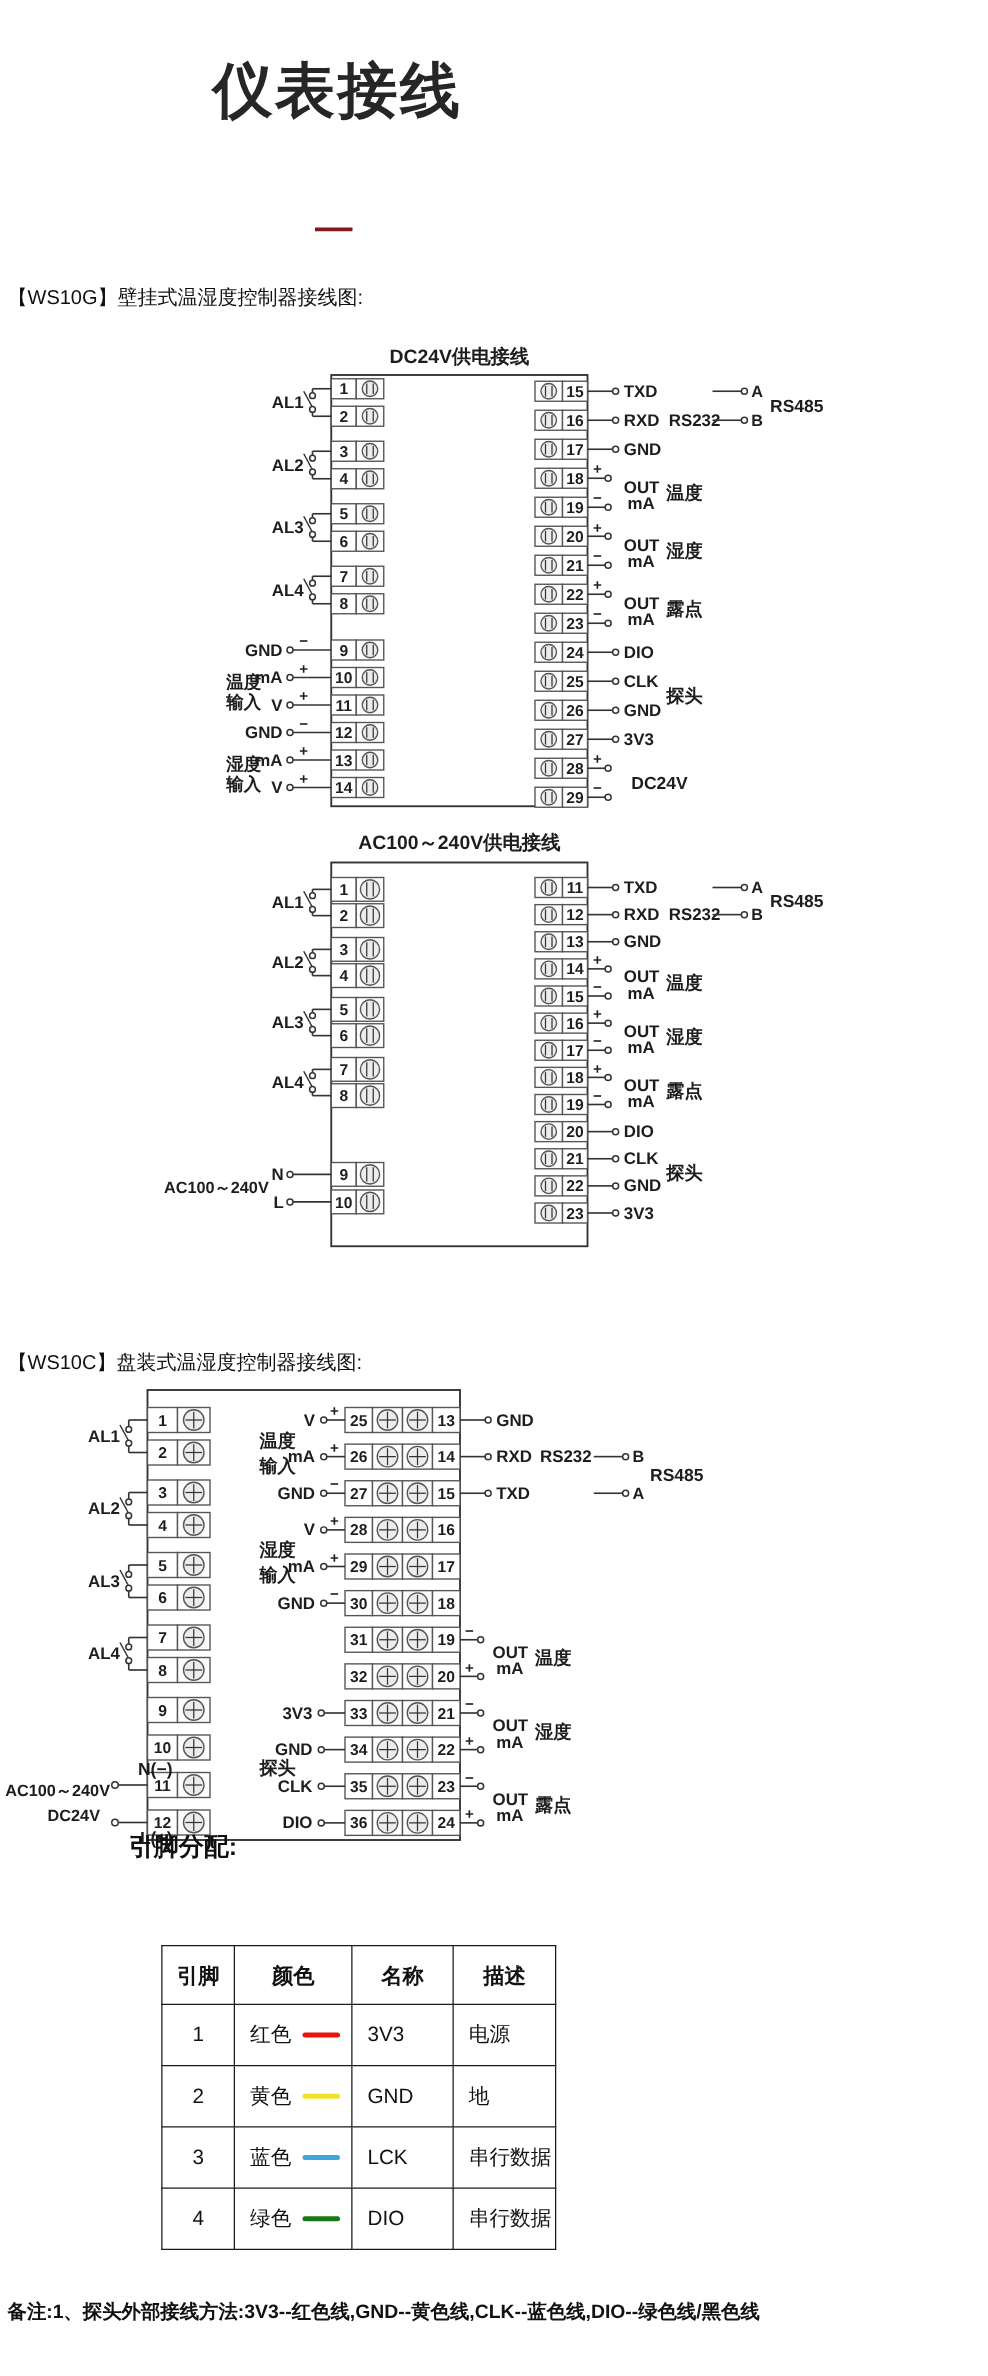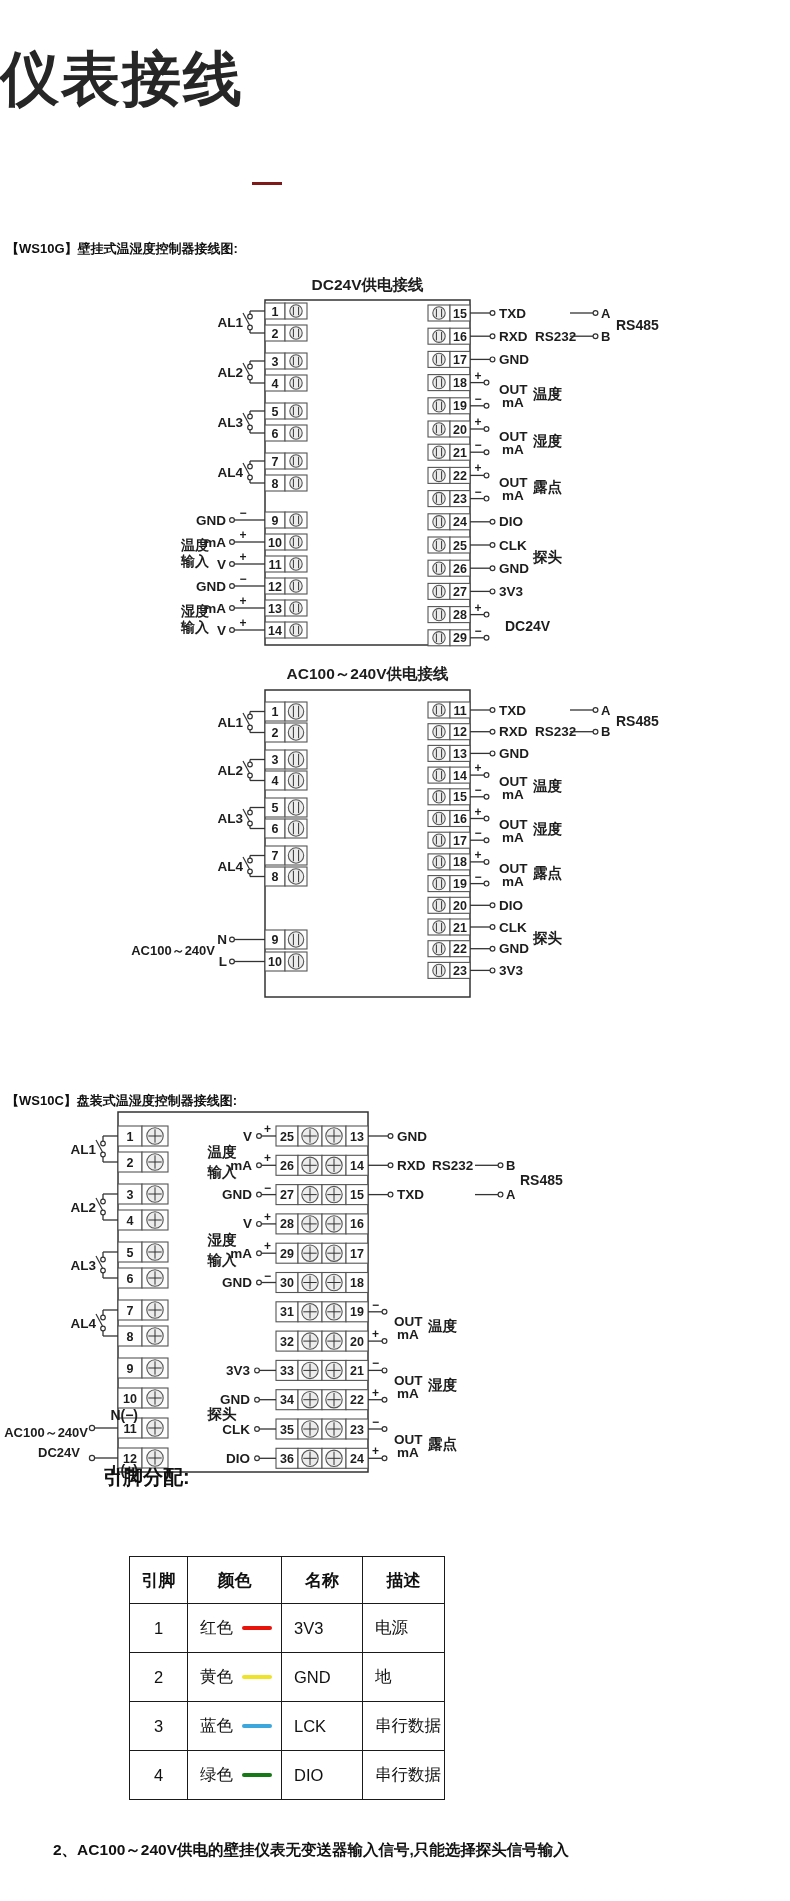--- a/index.html
+++ b/index.html
@@ -2,24 +2,24 @@
 <html><head>
 <meta charset="utf-8">
 <style>
   html,body{margin:0;padding:0;}
   body{
     width:790px;height:1901px;position:relative;background:#ffffff;
     font-family:"Liberation Sans","DejaVu Sans",sans-serif;color:#222;
     overflow:hidden;
   }
   .abs{position:absolute;}
-  #page-title{left:0;top:46px;width:540px;font-size:59px;line-height:1.15;
+  #page-title{left:0;top:46px;width:540px;text-align:center;font-size:48px;line-height:1.15;
     font-weight:900;color:#262626;letter-spacing:2px;}
   #title-divider{left:252px;top:182px;width:30px;height:3px;}
-  .sec-h{left:6px;font-size:13px;font-weight:700;color:#101010;white-space:nowrap;margin-top:12px;}
+  .sec-h{left:6px;font-size:16px;font-weight:400;color:#101010;white-space:nowrap;}
   #h-ws10g{top:228px;}
   #h-ws10c{top:1080px;}
   svg.diagram{position:absolute;overflow:visible;}
   #d1{left:95px;top:280px;}
   #d2{left:95px;top:655px;}
   #d3{left:0px;top:1095px;}
   #pin-heading{left:103px;top:1464px;font-size:20px;font-weight:700;color:#101010;}
   #pin-table{left:105px;top:1556px;border-collapse:collapse;background:#fff;margin-left:24px;}
   #pin-table th,#pin-table td{border:1.6px solid #1a1a1a;font-family:inherit;}
   #pin-table th{height:44px;font-size:17px;font-weight:700;text-align:center;color:#111;}
@@ -962,14 +962,14 @@
       <tr>
         <td class="cell-center">4</td>
         <td class="cell-left"><span>绿色</span><span class="color-dash" style="background: rgb(21, 122, 21);"></span></td>
         <td class="cell-left">DIO</td>
         <td class="cell-left">串行数据</td>
       </tr>
     </tbody>
 </table>
 
 <div class="abs" id="notes">
-  <div id="note-line-2">2、AC100～240V供电的壁挂仪表无变送器输入信号,只能选择探头信号输入</div>
+  <div id="note-line-1">备注:1、探头外部接线方法:3V3--红色线,GND--黄色线,CLK--蓝色线,DIO--绿色线/黑色线</div>
 </div>
 
 </body></html>

